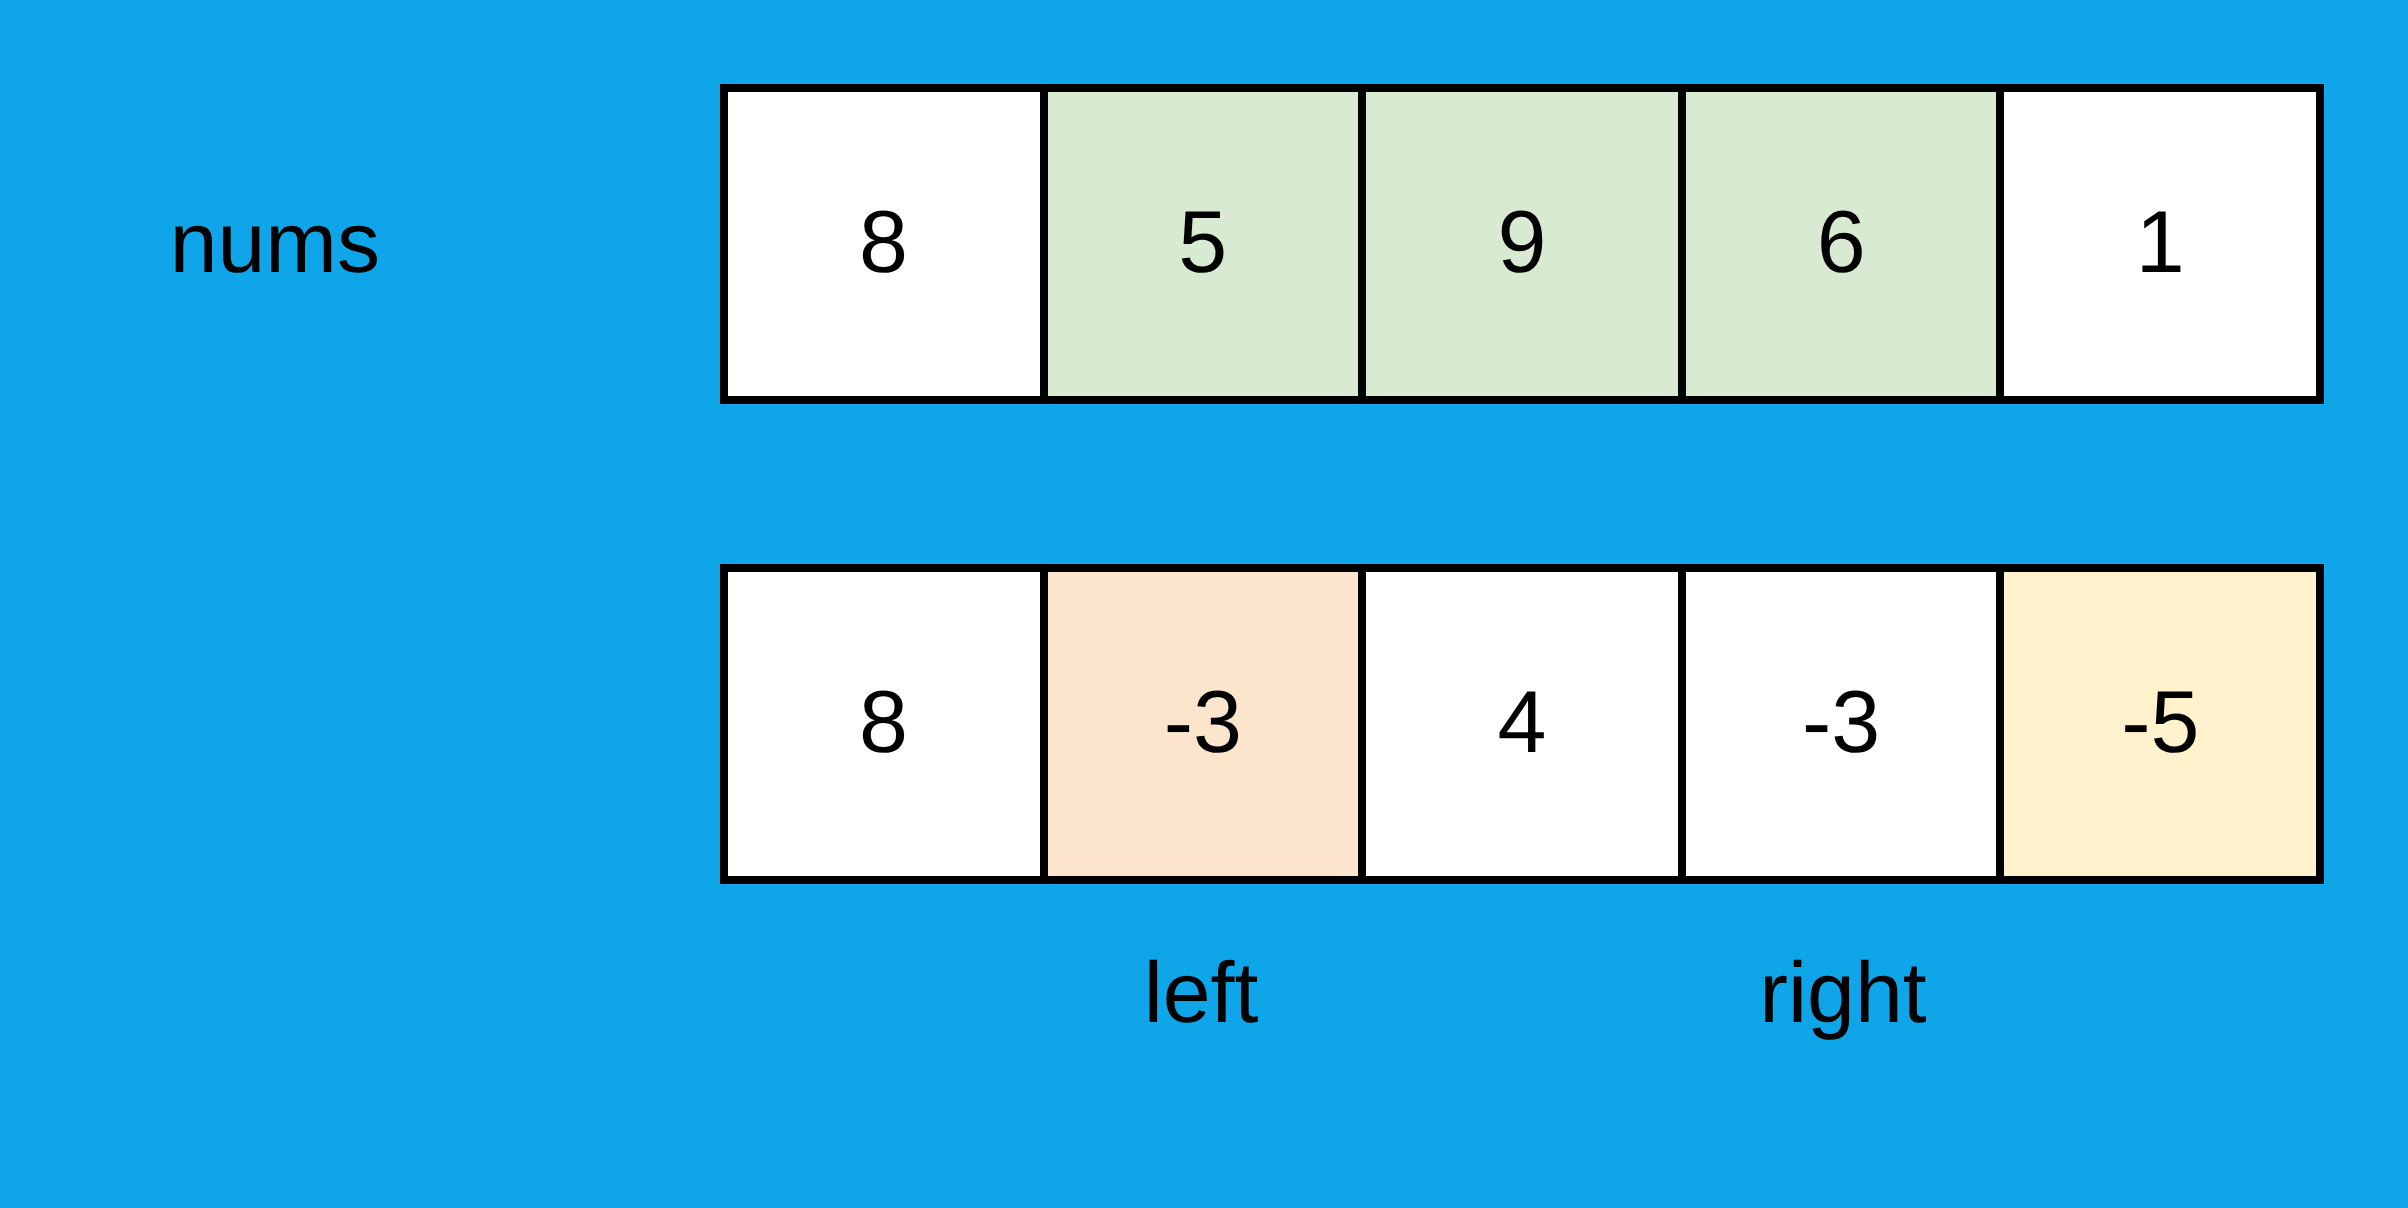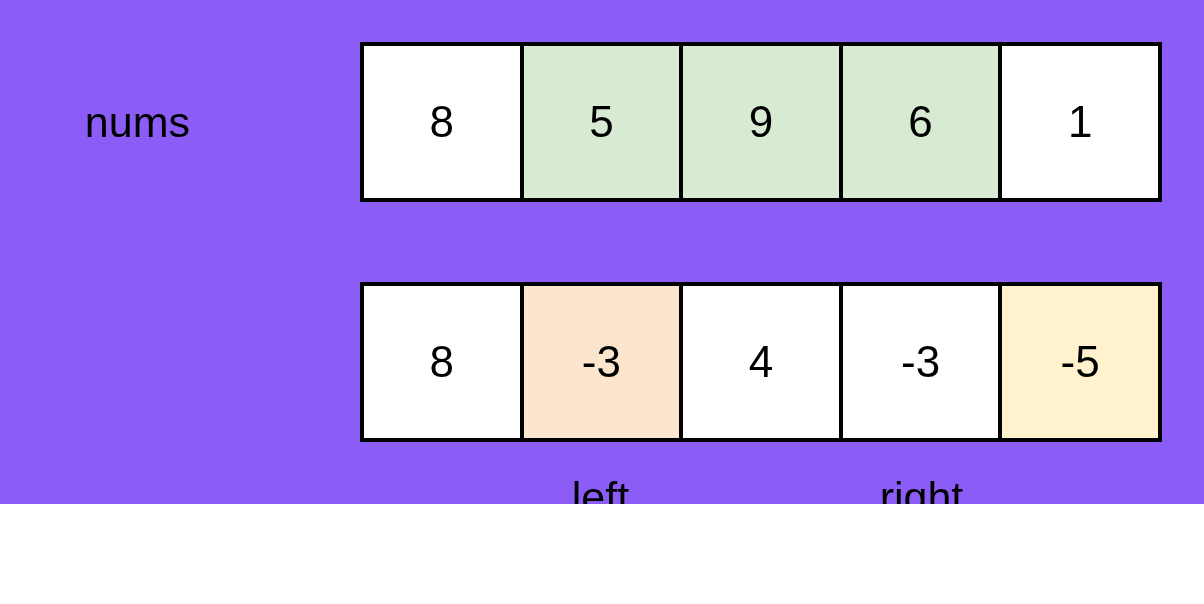--- a/index.html
+++ b/index.html
@@ -3,22 +3,22 @@
 <meta charset="utf-8">
 <style>
   html, body {
     margin: 0;
     padding: 0;
     background: #ffffff;
   }
   .canvas {
     position: relative;
     width: 1204px;
-    height: 504px;
-    background: #8b5cf6;
+    height: 604px;
+    background: #0ea5e9;
     font-family: "Liberation Sans", sans-serif;
     color: #000000;
     overflow: hidden;
   }
   .row-label {
     position: absolute;
     left: 0;
     width: 190px;
     text-align: right;
     font-size: 43px;

